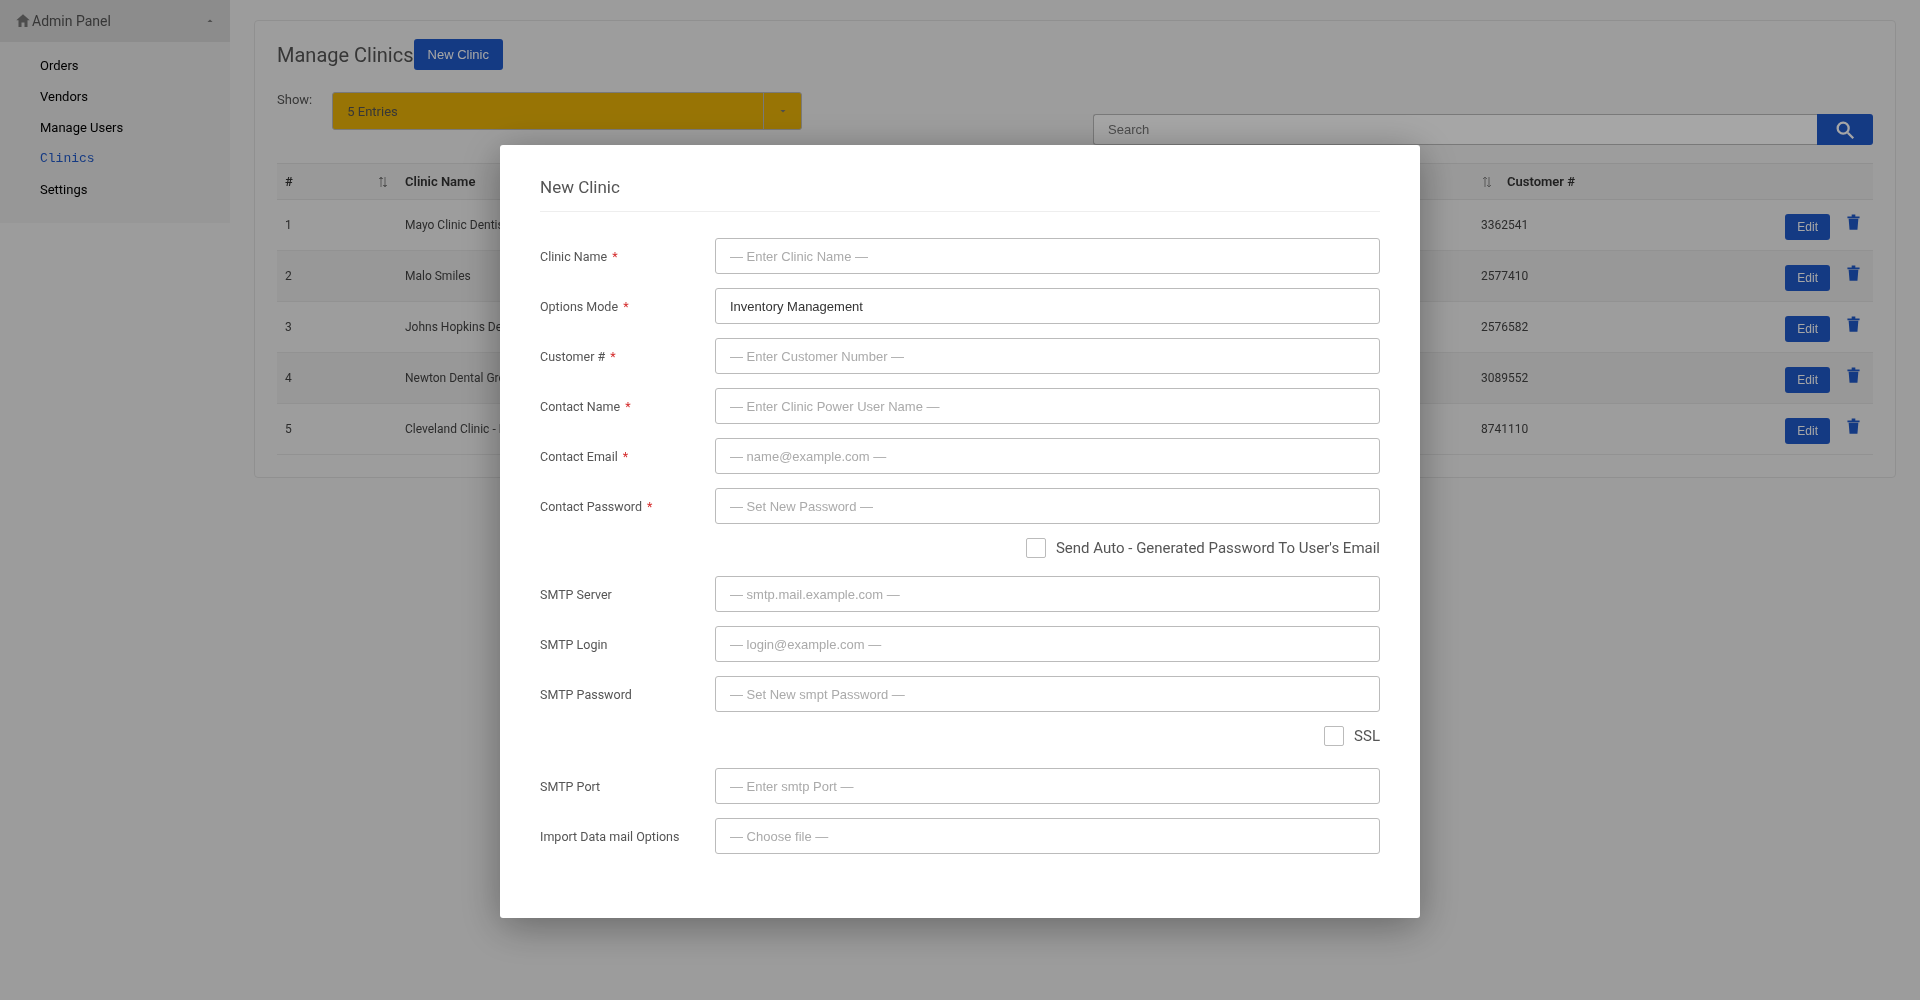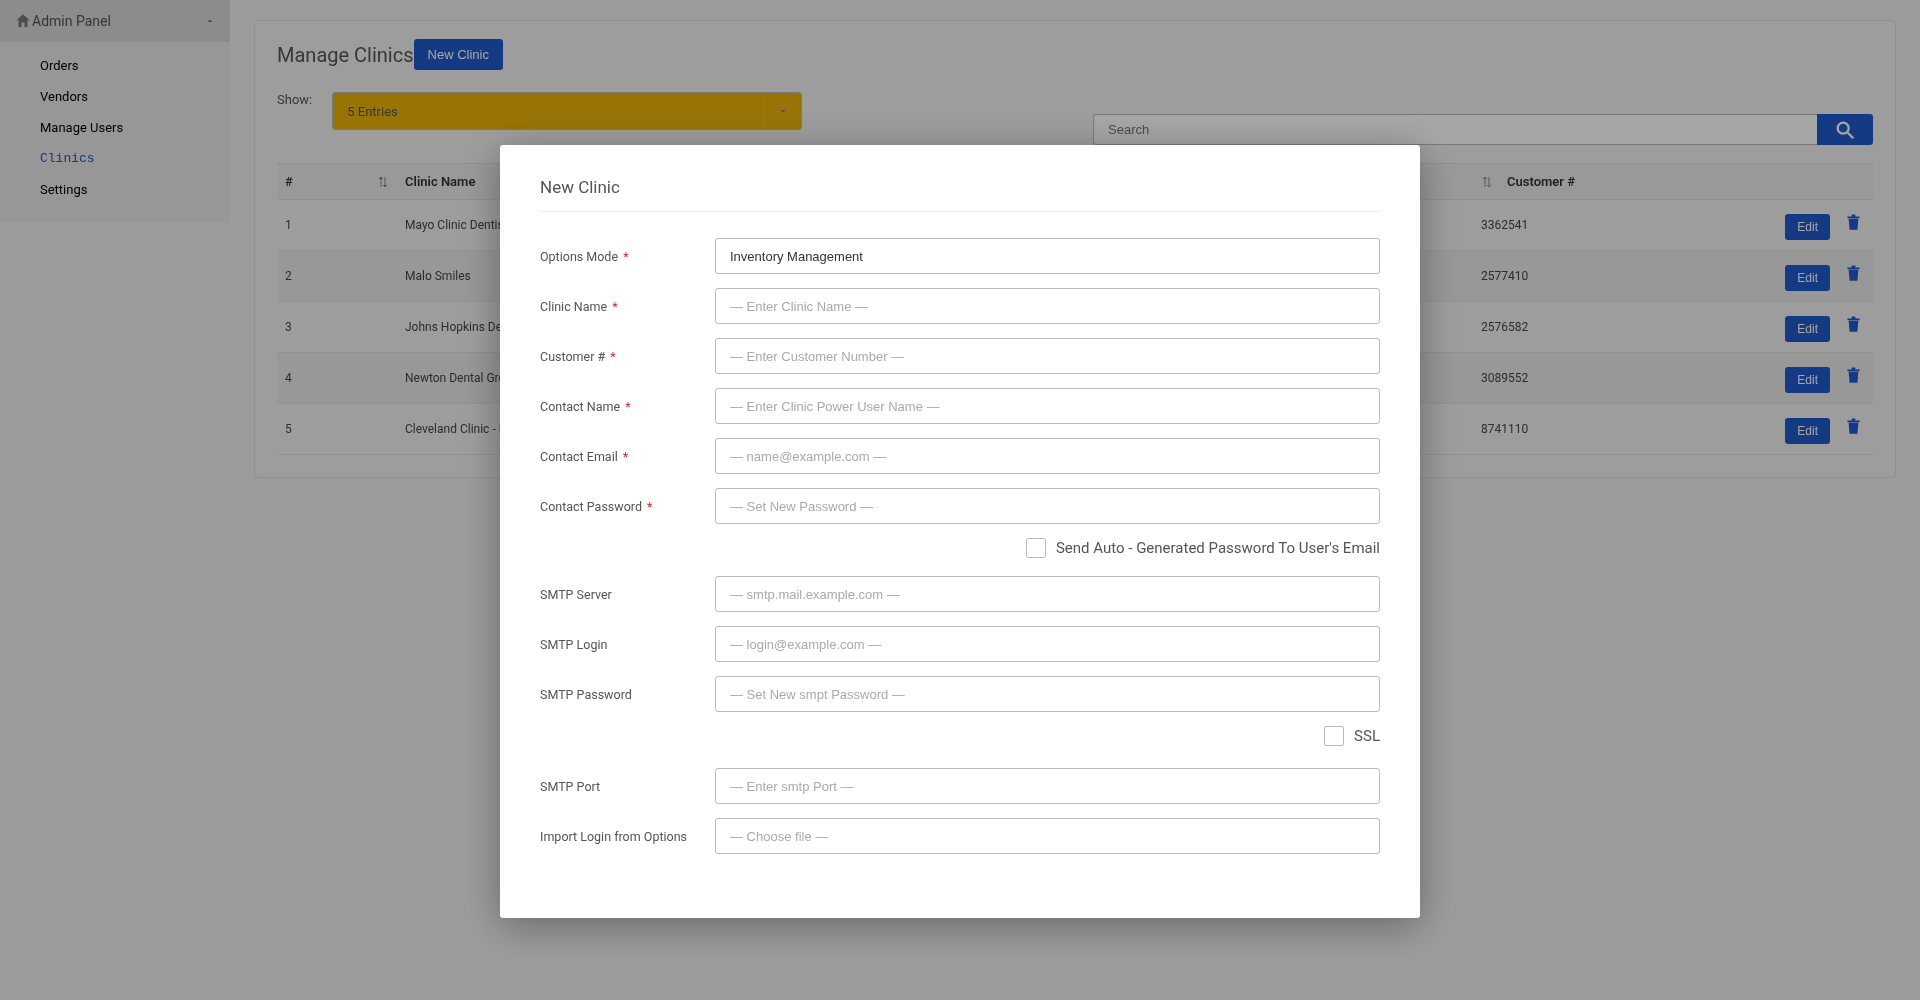--- a/index.html
+++ b/index.html
@@ -396,26 +396,26 @@
     </div>
   </main>
 </div>
 
 <div class="modal-backdrop">
   <div class="modal">
     <div class="modal-title">New Clinic</div>
 
     <div id="form-section-1">
         <div class="form-row">
+          <div class="form-label">Clinic Name <span class="req">*</span></div>
+          <input class="form-control" placeholder="— Enter Clinic Name —" style="">
+        </div>
+        <div class="form-row">
           <div class="form-label">Options Mode <span class="req">*</span></div>
           <input class="form-control" value="Inventory Management" style="">
-        </div>
-        <div class="form-row">
-          <div class="form-label">Clinic Name <span class="req">*</span></div>
-          <input class="form-control" placeholder="— Enter Clinic Name —" style="">
         </div>
         <div class="form-row">
           <div class="form-label">Customer # <span class="req">*</span></div>
           <input class="form-control" placeholder="— Enter Customer Number —" style="">
         </div>
         <div class="form-row">
           <div class="form-label">Contact Name <span class="req">*</span></div>
           <input class="form-control" placeholder="— Enter Clinic Power User Name —" style="">
         </div>
         <div class="form-row">
@@ -452,18 +452,18 @@
       <span class="checkbox"></span>
       <span>SSL</span>
     </div>
 
     <div id="form-section-3">
         <div class="form-row">
           <div class="form-label">SMTP Port</div>
           <input class="form-control" placeholder="— Enter smtp Port —" style="">
         </div>
         <div class="form-row">
-          <div class="form-label">Import Login from Options</div>
+          <div class="form-label">Import Data mail Options</div>
           <input class="form-control" placeholder="— Choose file —" style="">
         </div>
       </div>
   </div>
 </div>
 
 </body></html>

